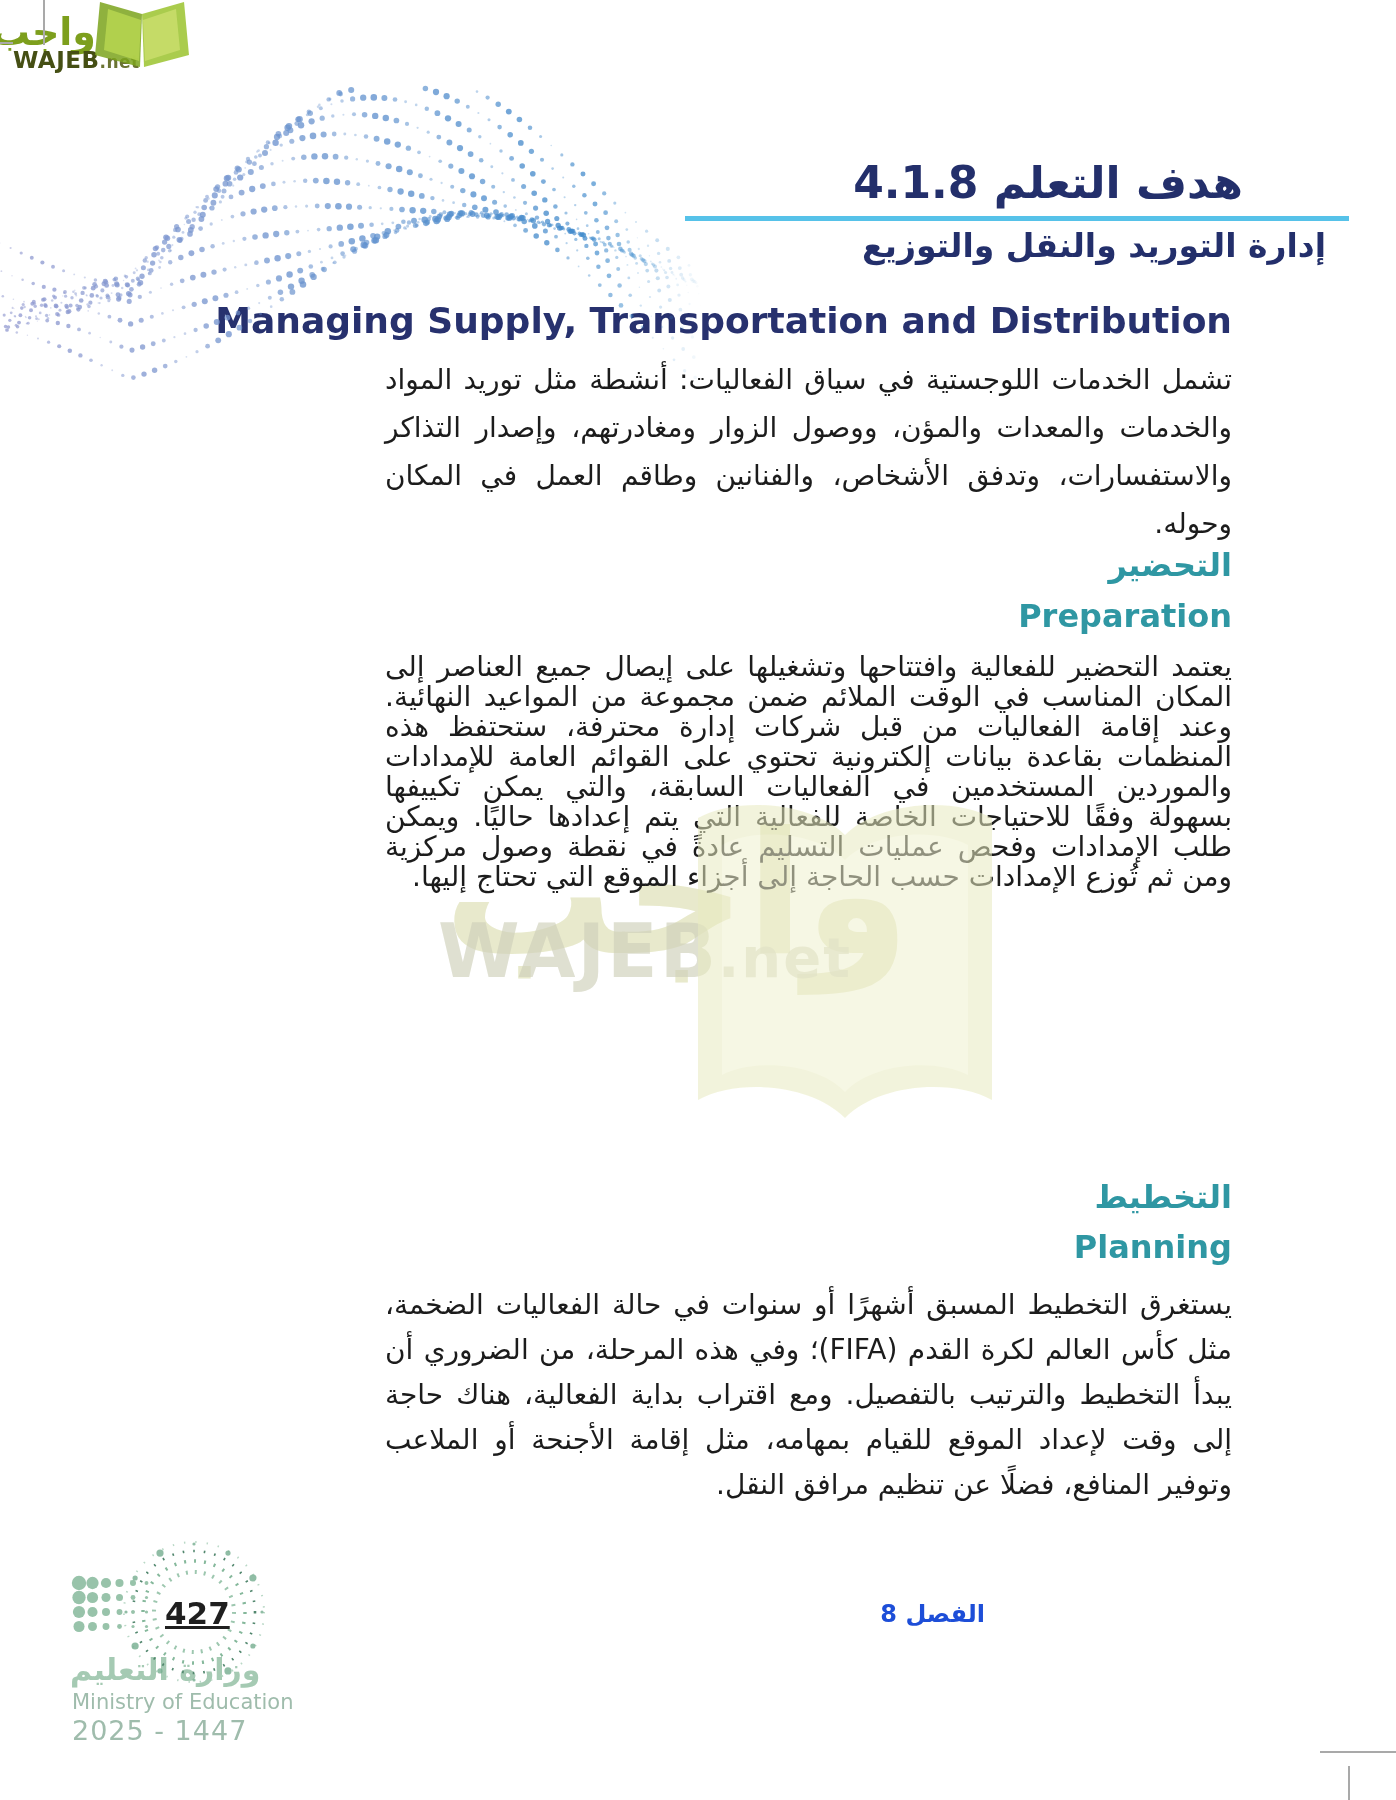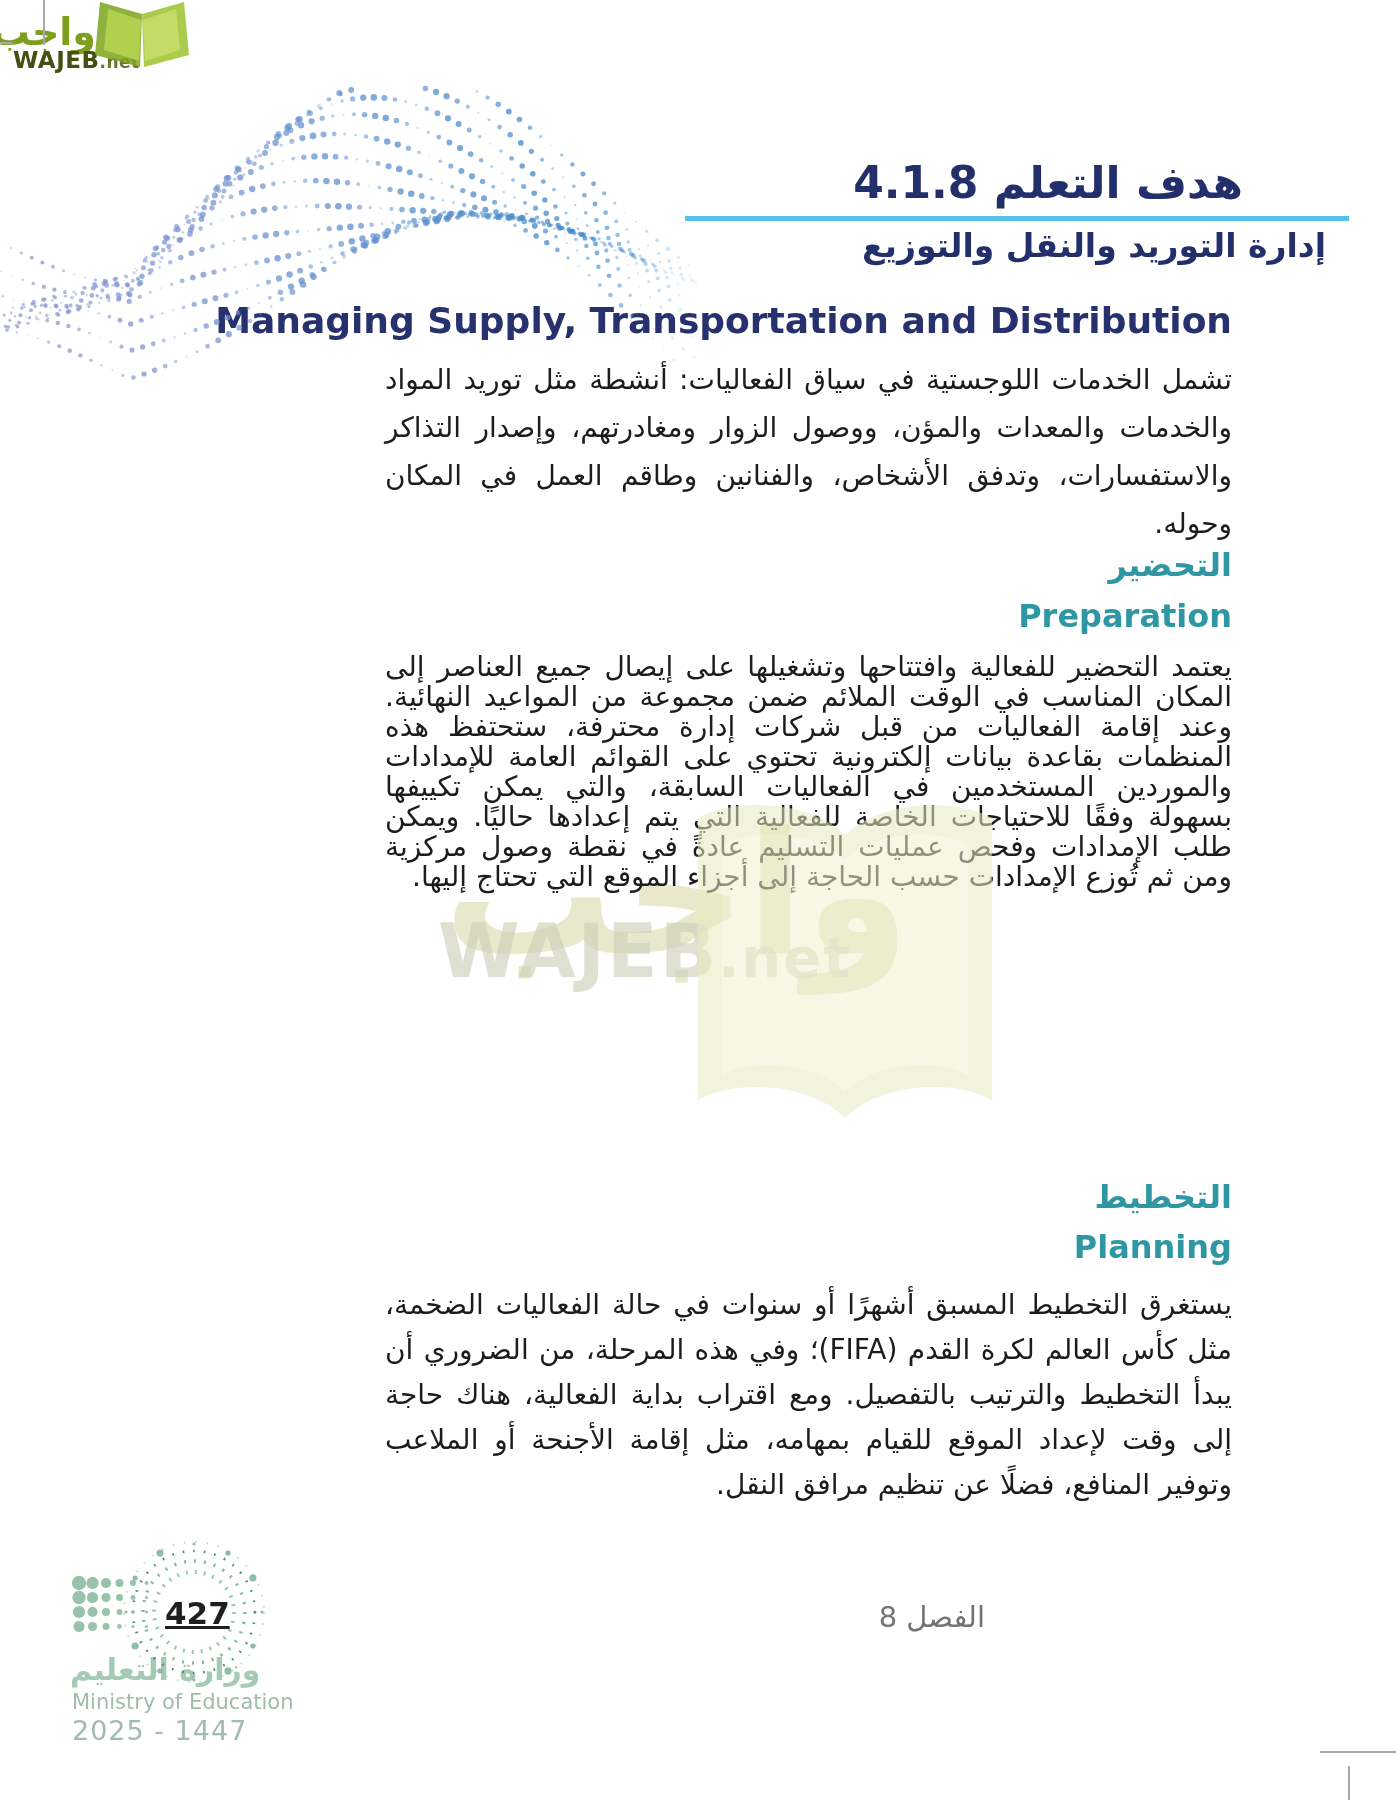--- a/index.html
+++ b/index.html
@@ -35,21 +35,21 @@
   .wm-ar{left:490px;top:795px;width:420px;font-size:170px;font-weight:bold;color:#d9dcab;opacity:.6;text-align:center;}
   .wm-en{left:438px;top:908px;font-size:74px;font-weight:bold;color:#cfd0ba;opacity:.65;letter-spacing:2px;}
   .wm-en .tld{font-size:56px;}
   .content-layer{z-index:2;}
   
   .page-num{left:165px;top:1595px;font-size:31px;font-weight:bold;color:#1f1f1f;z-index:3;text-decoration:underline;}
   .ministry-ar{left:70px;top:1652px;width:195px;font-size:30px;font-weight:bold;color:#a5cab3;text-align:left;}
   .ministry-en{left:72px;top:1690px;font-size:21px;color:#9fbcac;}
   .ministry-years{left:72px;top:1715px;font-size:27px;color:#9fbcac;letter-spacing:1px;}
   .chapter{top:1600px;right:411px;display:flex;flex-direction:row-reverse;gap:38px;align-items:baseline;}
-  .chapter-label{font-size:29px;font-weight:normal;color:#737373;}
+  .chapter-label{font-size:24px;font-weight:bold;color:#1d4ed8;}
   .chapter-title{font-size:28px;font-weight:bold;color:#151515;}
   svg.decor{position:absolute;left:0;top:0;z-index:1;pointer-events:none;}
 </style>
 </head>
 <body>
 
 <svg class="decor" width="1396" height="1800" viewBox="0 0 1396 1800">
 
   <g stroke="#a9a9a9" stroke-width="2">
     <line x1="44" y1="0" x2="44" y2="45"></line>

